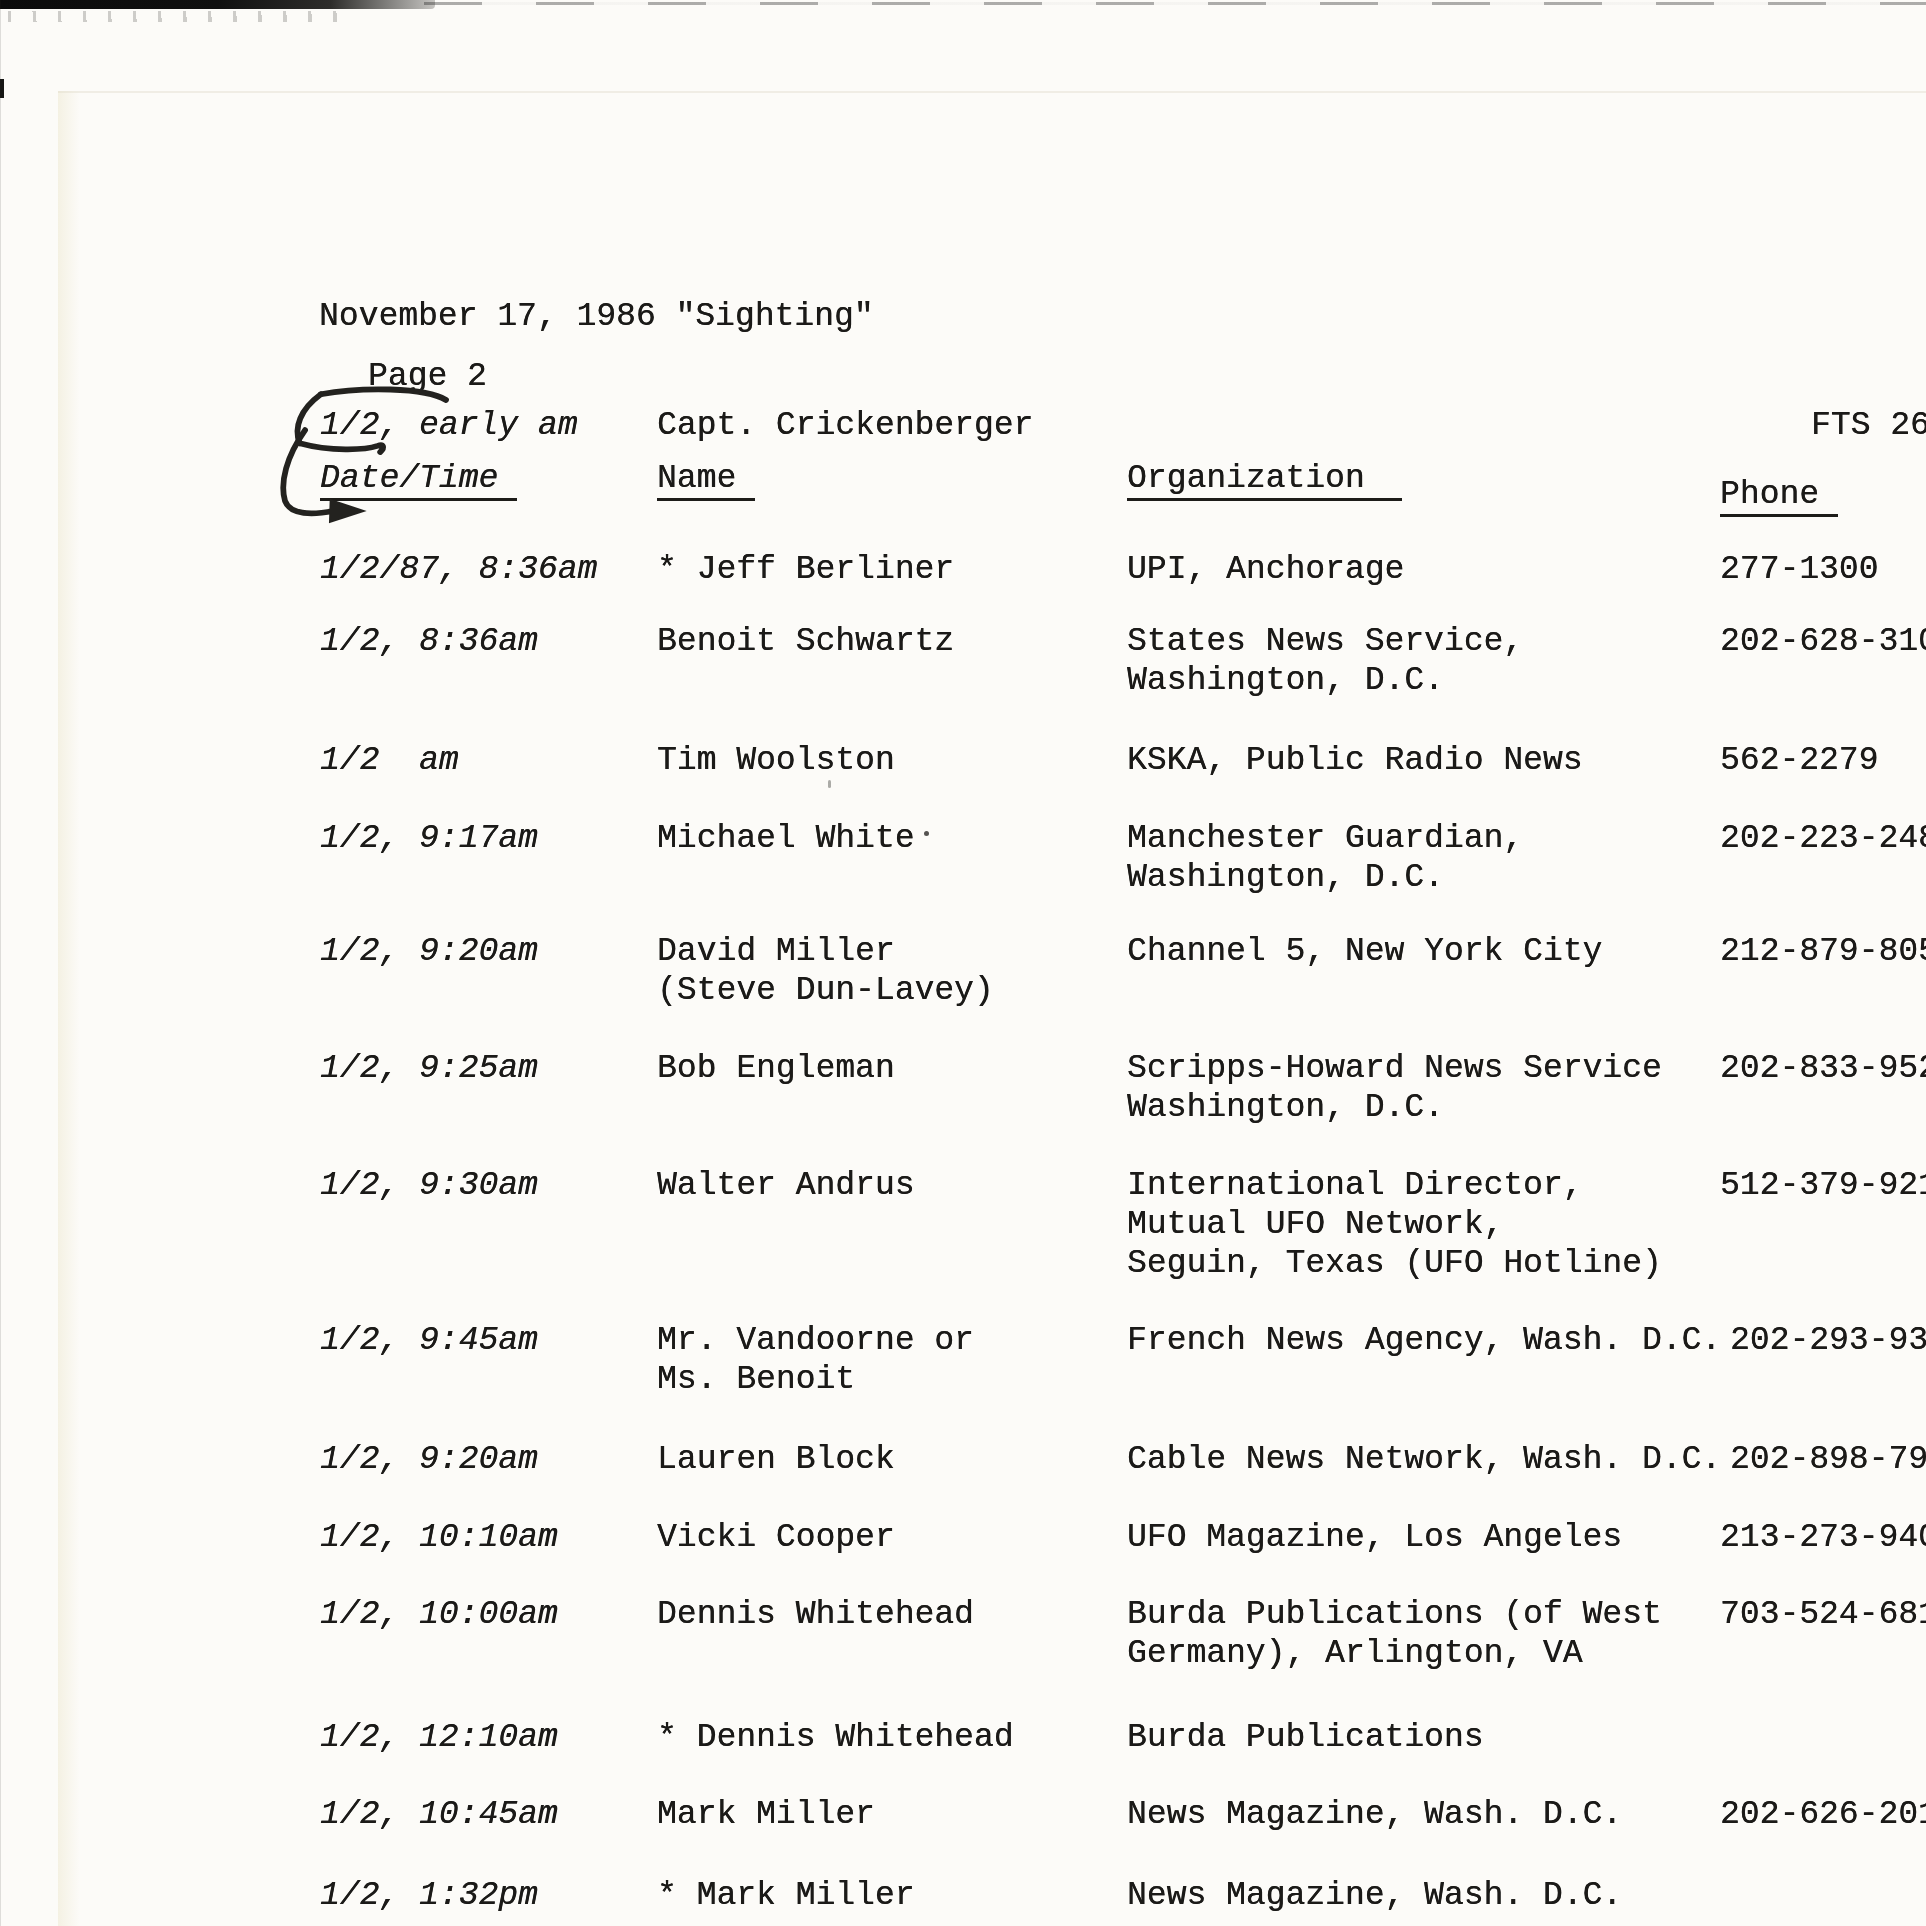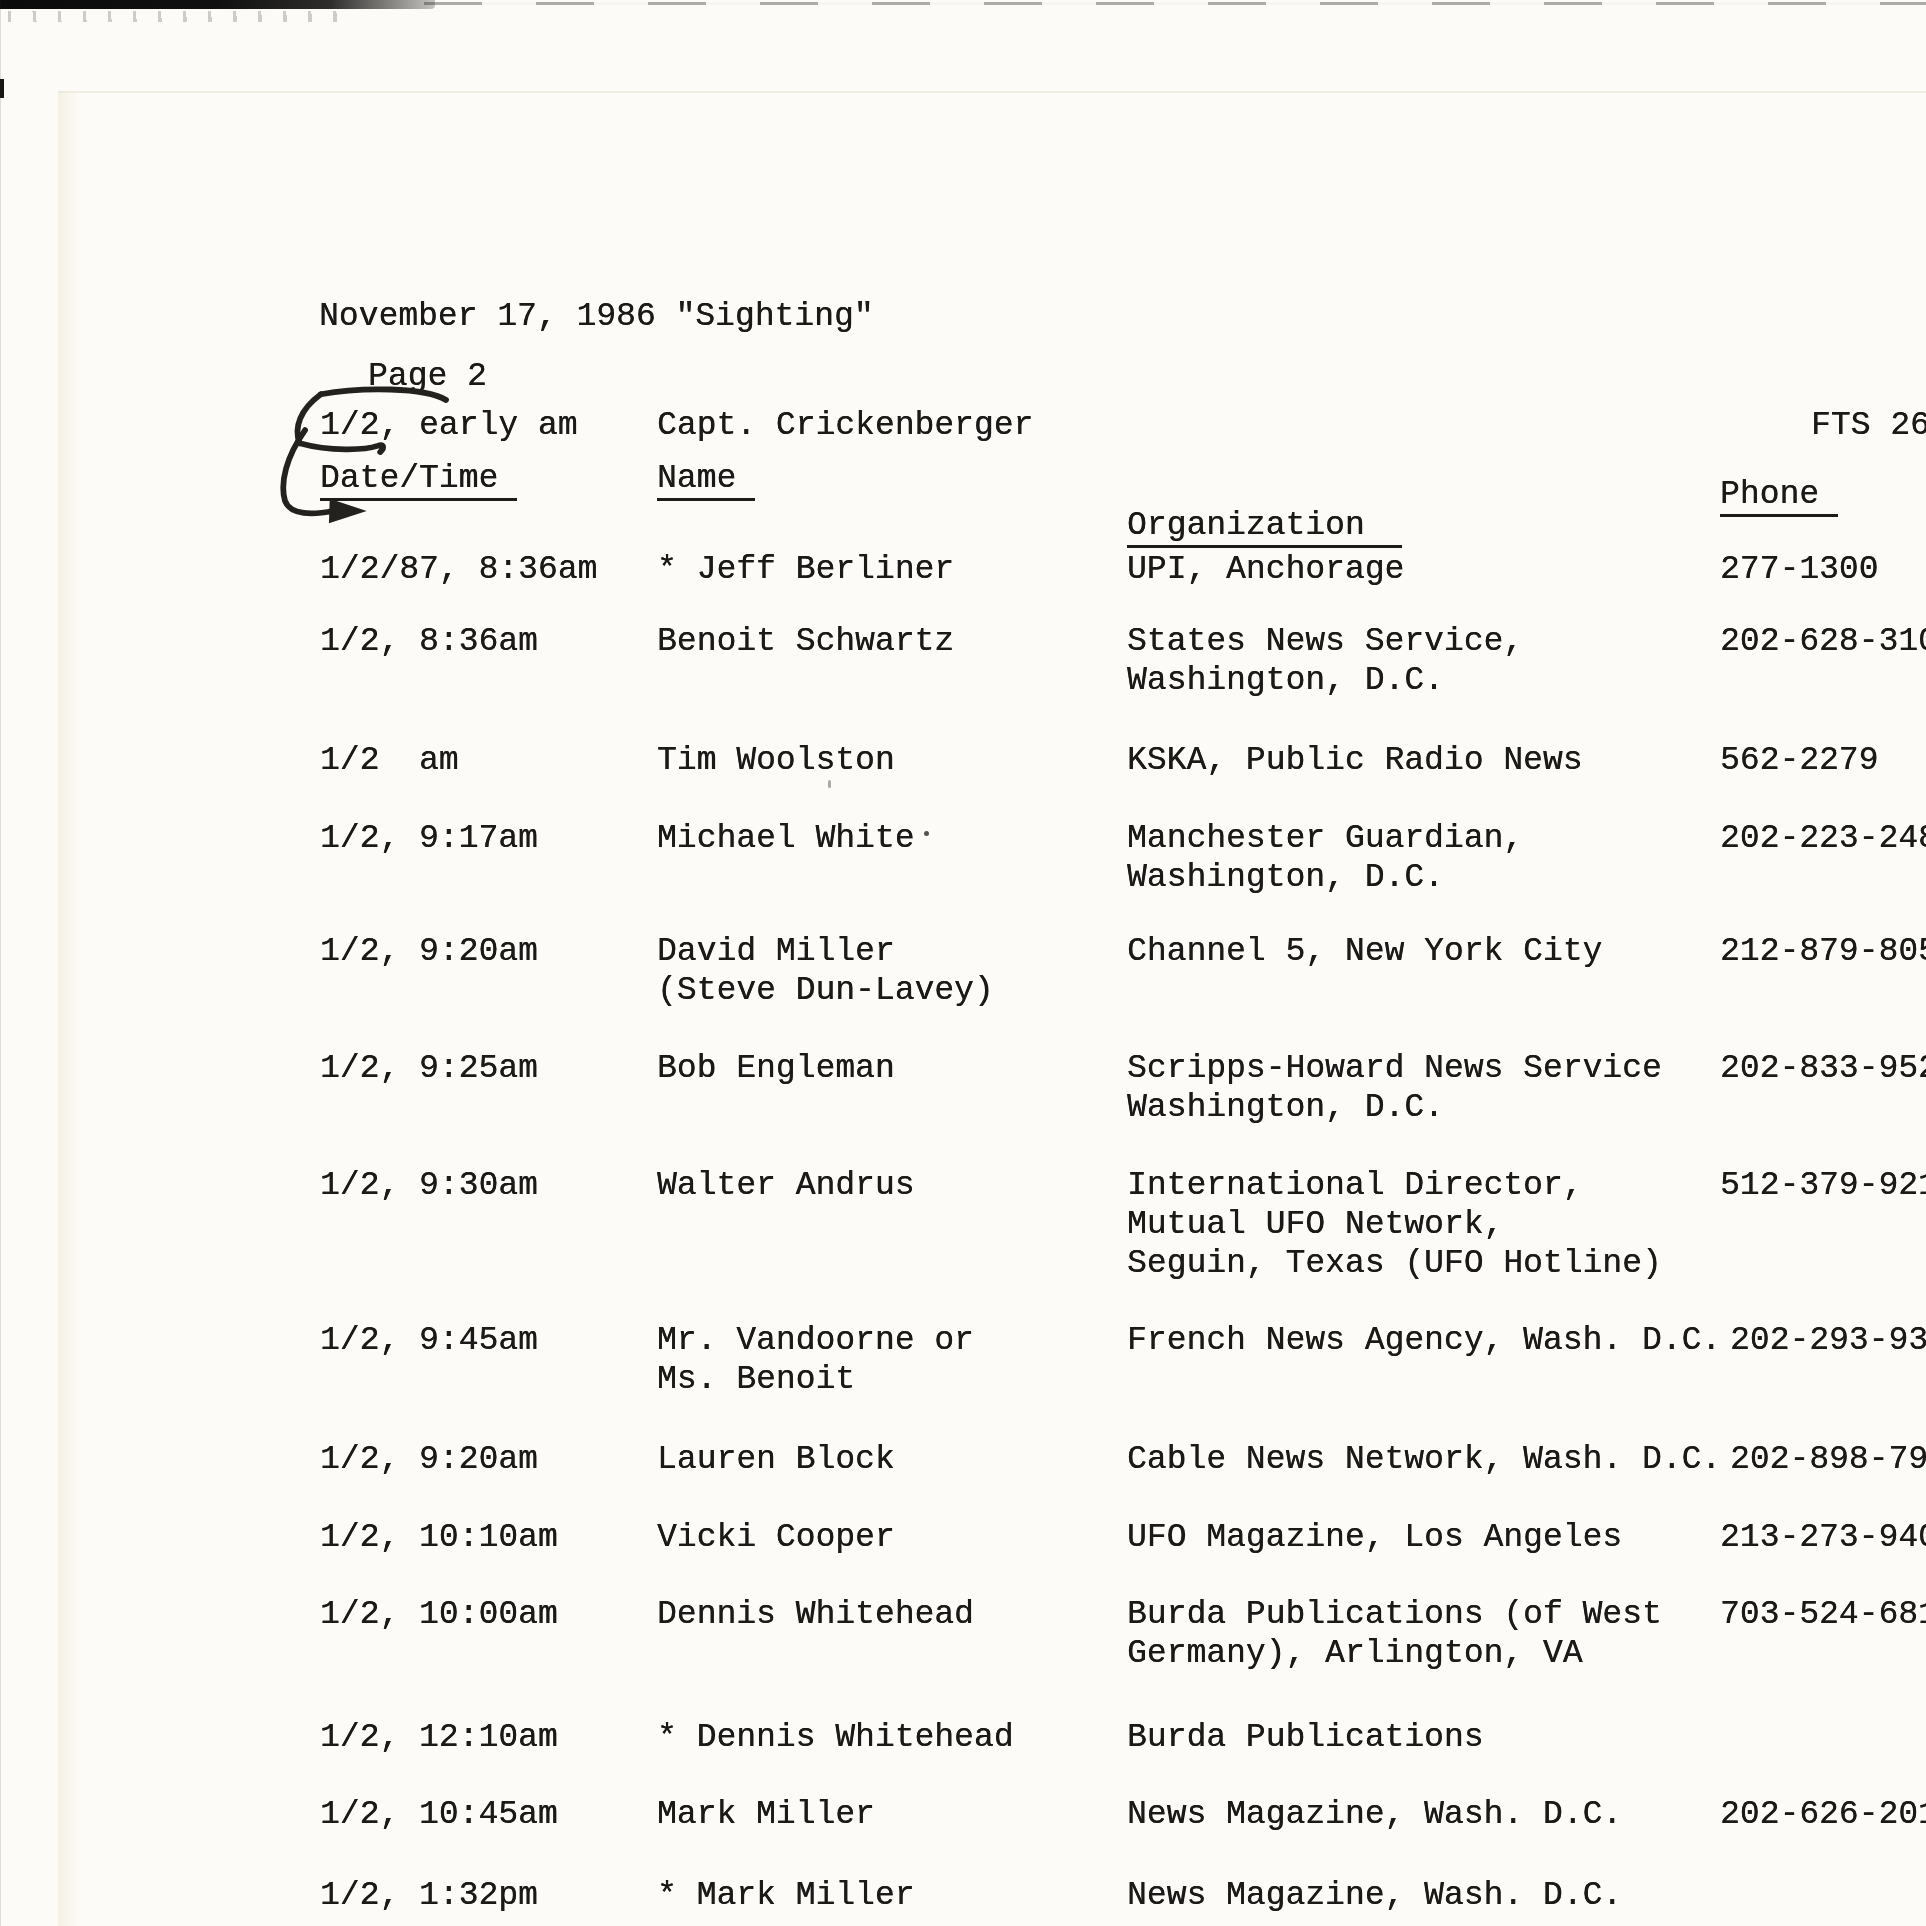--- a/index.html
+++ b/index.html
@@ -9,27 +9,27 @@
     background:#fcfbf8;
     overflow:hidden;
     font-family:"Liberation Mono","DejaVu Sans Mono",monospace;
     font-size:33px;
     line-height:39px;
     color:#1b1a18;
   }
   .txt{position:absolute;white-space:pre;text-shadow:0.3px 0 0 currentColor;}
   .cell{position:absolute;top:0;white-space:pre;text-shadow:0.3px 0 0 currentColor;}
   .row{position:absolute;left:0;top:0;width:100%;height:39px;}
-  .col-date{left:320px;}
+  .col-date{left:320px;font-style:italic;}
   .col-name{left:657px;}
   .col-org{left:1127px;}
   .col-phone{left:1720px;width:240px;}
   .hdr{display:inline-block;border-bottom:3.5px solid #1d1c19;}
   .pad50{padding-right:19px;}
-  .pad95{padding-right:37px;margin-top:47px;}
+  .pad95{padding-right:37px;}
   
   .art{position:absolute;}
   .edgeband{left:58px;top:91px;width:21.6px;height:2759px;
     background:linear-gradient(to right,rgba(238,233,210,0.55),rgba(252,251,248,0));}
   .edgetop{left:58px;top:91px;width:2177px;height:2.3px;background:rgba(222,218,200,0.4);}
   .topbar{left:0;top:0;width:435px;height:9.2px;
     background:linear-gradient(to right,#0b0b0b 0%,#101010 50%,#2e2d2b 76%,rgba(70,68,64,0.3) 100%);
     border-bottom-right-radius:3.9px;}
   .topline{left:424px;top:1.5px;width:1811px;height:3.1px;opacity:.5;
     background:repeating-linear-gradient(90deg,rgba(25,25,25,.7) 0 58px,rgba(25,25,25,.06) 58px 112px);}

